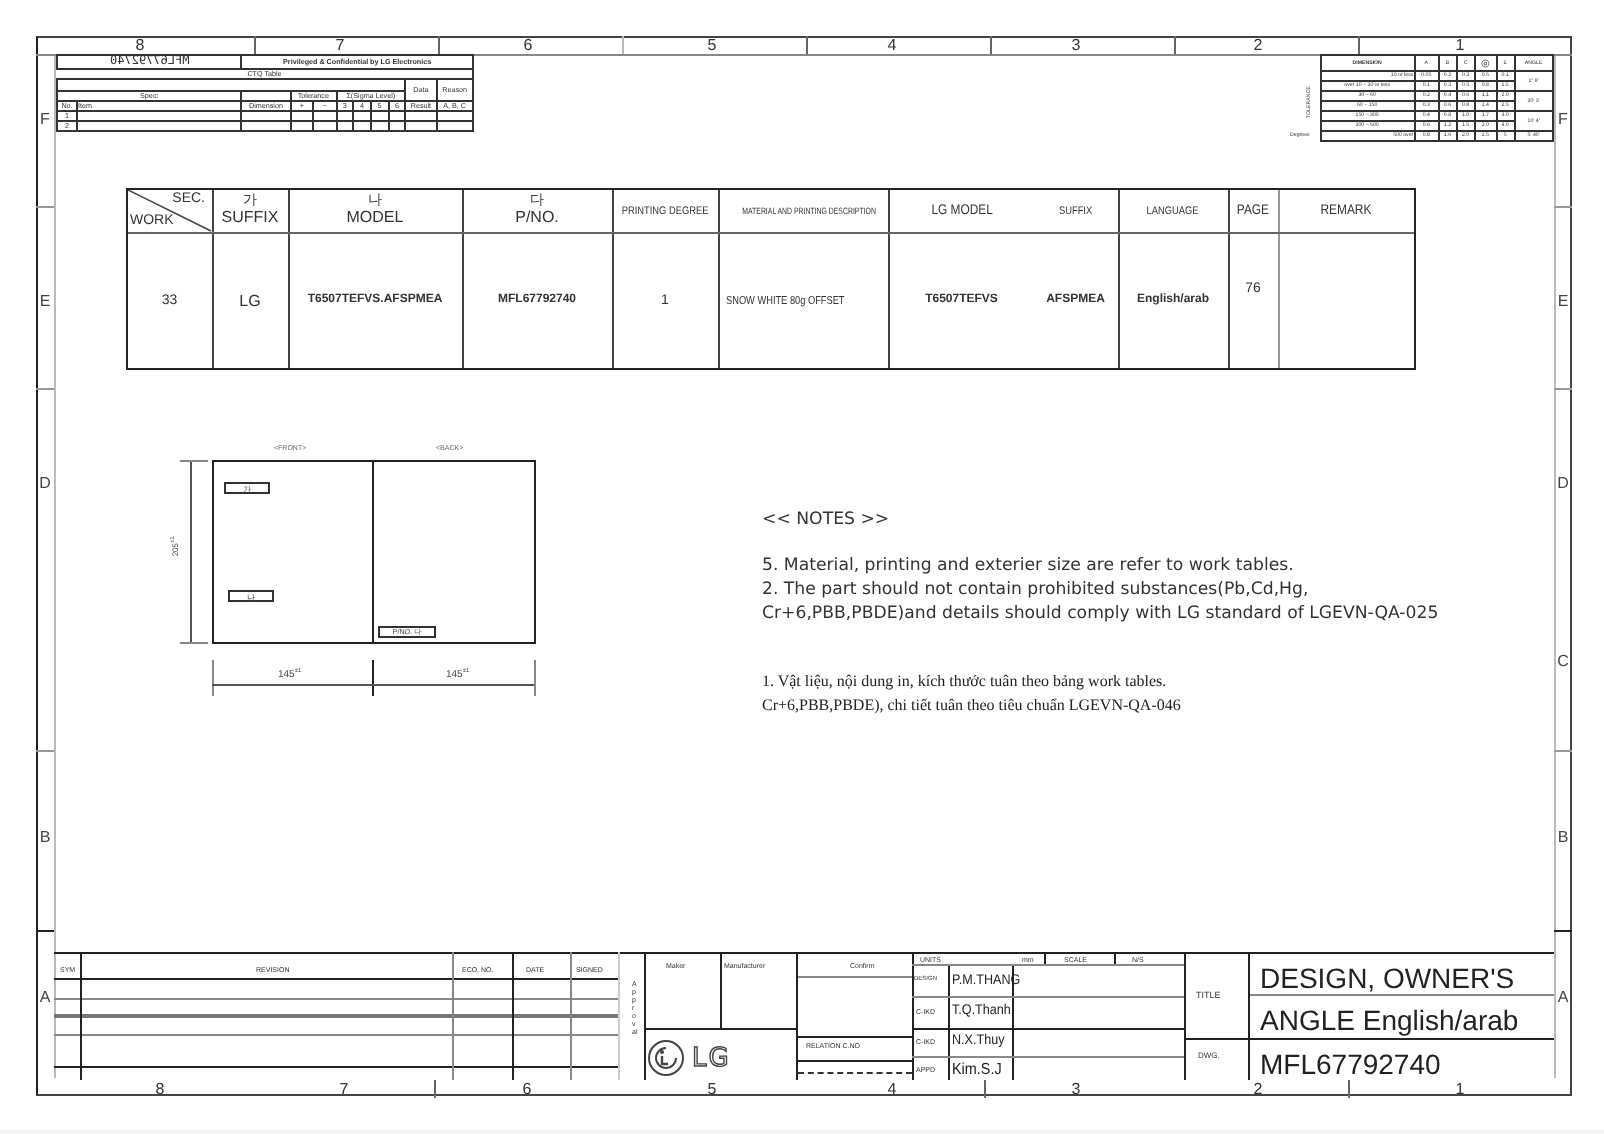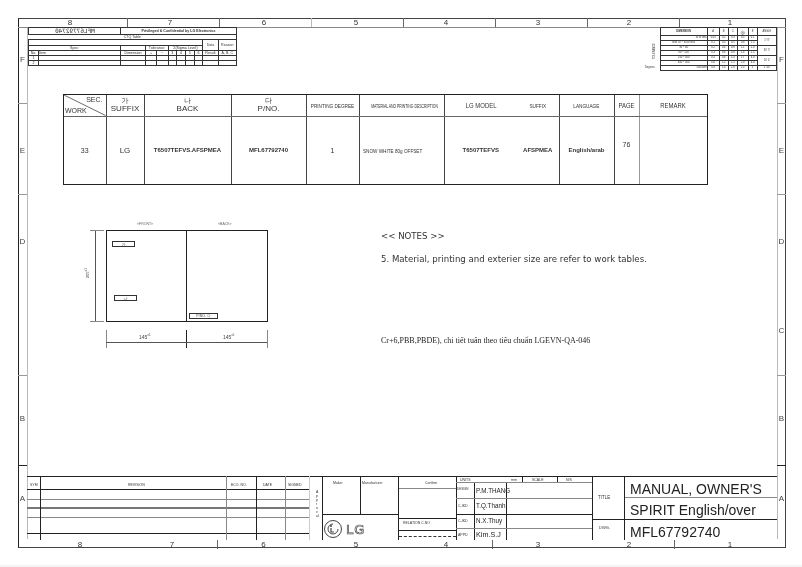--- a/index.html
+++ b/index.html
@@ -44,21 +44,21 @@
   .draw-label { font-size: 3.5px; color: #666; }
   .page-rect { left: 106px; top: 230px; width: 162px; height: 92px; border: 1.2px solid #222; }
   .page-div { left: 186px; top: 230px; width: 1px; height: 92px; background: #222; }
   .tag { border: 0.8px solid #333; font-size: 4px; text-align: center; line-height: 5px; height: 6px; color: #444; }
   .dim-line-v { width: 1px; background: #555; }
   .dim-line-h { height: 1px; background: #555; }
   .dim-text { font-size: 5px; color: #444; }
 
   
   .notes-en { left: 381px; top: 230px; font-size: 8.6px; color: #333; line-height: 12px; font-family: "DejaVu Sans", sans-serif; letter-spacing: 0px; }
-  .notes-en .heading { margin-bottom: 11px; }
+  .notes-en .heading { margin-bottom: 11px; margin-top: 24px; }
   .notes-vn { left: 381px; top: 335px; font-size: 8px; color: #222; line-height: 12px; font-family: "Liberation Serif", serif; }
   .notes-vn .heading { margin-bottom: 10px; }
 
   
   .tb-line { background: #222; }
   .tb-text { font-size: 3.5px; color: #333; white-space: nowrap; }
   .tb-small { font-size: 4.5px; color: #333; white-space: nowrap; }
   .tb-name { font-size: 7px; color: #222; white-space: nowrap; transform: scaleX(0.9); transform-origin: left; }
   .tb-big { font-size: 14px; color: #222; white-space: nowrap; }
 </style>
@@ -284,21 +284,21 @@
             </svg>
         <span class="sec">SEC.</span>
         <span class="wk">WORK</span>
       </td>
       <td>
             <span class="kor">가</span>
             <span class="eng">SUFFIX</span>
           </td>
       <td>
             <span class="kor">나</span>
-            <span class="eng">BACK</span>
+            <span class="eng">MODEL</span>
           </td>
       <td>
             <span class="kor">다</span>
             <span class="eng">P/NO.</span>
           </td>
       <td><span class="cond">PRINTING DEGREE</span></td>
       <td><span class="cond" style="font-size:4.6px;transform:scaleX(0.75);">MATERIAL AND PRINTING DESCRIPTION</span></td>
       <td style="border-right:none;"><span class="cond" style="font-size:7px;">LG MODEL</span></td>
       <td><span class="cond">SUFFIX</span></td>
       <td><span class="cond">LANGUAGE</span></td>
@@ -338,22 +338,25 @@
 <div class="abs dim-line-v" style="left:106px;top:330px;height:18px;background:#888;"></div>
 <div class="abs dim-line-v" style="left:186px;top:330px;height:18px;background:#222;"></div>
 <div class="abs dim-line-v" style="left:267px;top:330px;height:18px;background:#888;"></div>
 <div class="abs dim-line-h" style="left:106px;top:342px;width:161px;"></div>
 <div class="abs dim-text" style="left:139px;top:333px;"><span>145</span><sup style="font-size:3px;">±1</sup></div>
 <div class="abs dim-text" style="left:223px;top:333px;"><span>145</span><sup style="font-size:3px;">±1</sup></div>
 
 <div class="abs notes-en">
   <div class="heading">&lt;&lt; NOTES &gt;&gt;</div>
   <div>5. Material, printing and exterier size are refer to work tables.</div>
+  <div>2.  The part should not contain prohibited substances(Pb,Cd,Hg,</div>
+  <div>Cr+6,PBB,PBDE)and details should comply with LG standard of LGEVN-QA-025</div>
 </div>
 <div class="abs notes-vn">
+  <div>1. Vật liệu, nội dung in, kích thước tuân theo bảng work tables.</div>
   <div>Cr+6,PBB,PBDE), chi tiết tuân theo tiêu chuẩn LGEVN-QA-046</div>
 </div>
 
 <div class="abs" style="left:27px;top:476px;width:750px;height:1px;background:#222;"></div>
 
 <div class="abs tb-line" style="left:27px;top:489px;width:282px;height:1px;"></div>
 <div class="abs tb-line" style="left:27px;top:507px;width:282px;height:1.5px;background:#777;"></div>
 <div class="abs tb-line" style="left:27px;top:499px;width:282px;height:1px;background:#888;"></div>
 <div class="abs tb-line" style="left:27px;top:517px;width:282px;height:1px;background:#888;"></div>
 <div class="abs tb-line" style="left:27px;top:533px;width:282px;height:1px;"></div>
@@ -413,17 +416,17 @@
 <div class="abs tb-name" style="left:476px;top:517px;">N.X.Thuy</div>
 <div class="abs tb-text" style="left:458px;top:533px;">APPD</div>
 <div class="abs tb-name" style="left:476px;top:530px;font-size:8px;">Kim.S.J</div>
 
 <div class="abs tb-line" style="left:592px;top:476px;width:1px;height:64px;"></div>
 <div class="abs tb-line" style="left:624px;top:476px;width:1px;height:64px;"></div>
 <div class="abs tb-line" style="left:625px;top:497px;width:152px;height:1px;background:#888;"></div>
 <div class="abs tb-line" style="left:592px;top:519px;width:185px;height:1px;"></div>
 <div class="abs tb-small" style="left:598px;top:495px;">TITLE</div>
 <div class="abs tb-small" style="left:599px;top:525px;font-size:4px;">DWG.</div>
-<div class="abs tb-big" style="left:630px;top:481px;">MANUAL, OWNER'S</div>
-<div class="abs tb-big" style="left:630px;top:502px;">SPIRIT English/over</div>
+<div class="abs tb-big" style="left:630px;top:481px;">DESIGN, OWNER'S</div>
+<div class="abs tb-big" style="left:630px;top:502px;">ANGLE English/arab</div>
 <div class="abs tb-big" style="left:630px;top:524px;">MFL67792740</div>
 
 <div class="abs" style="left:0;top:565px;width:802px;height:2px;background:#f4f4f4;"></div>
 
 </body></html>

